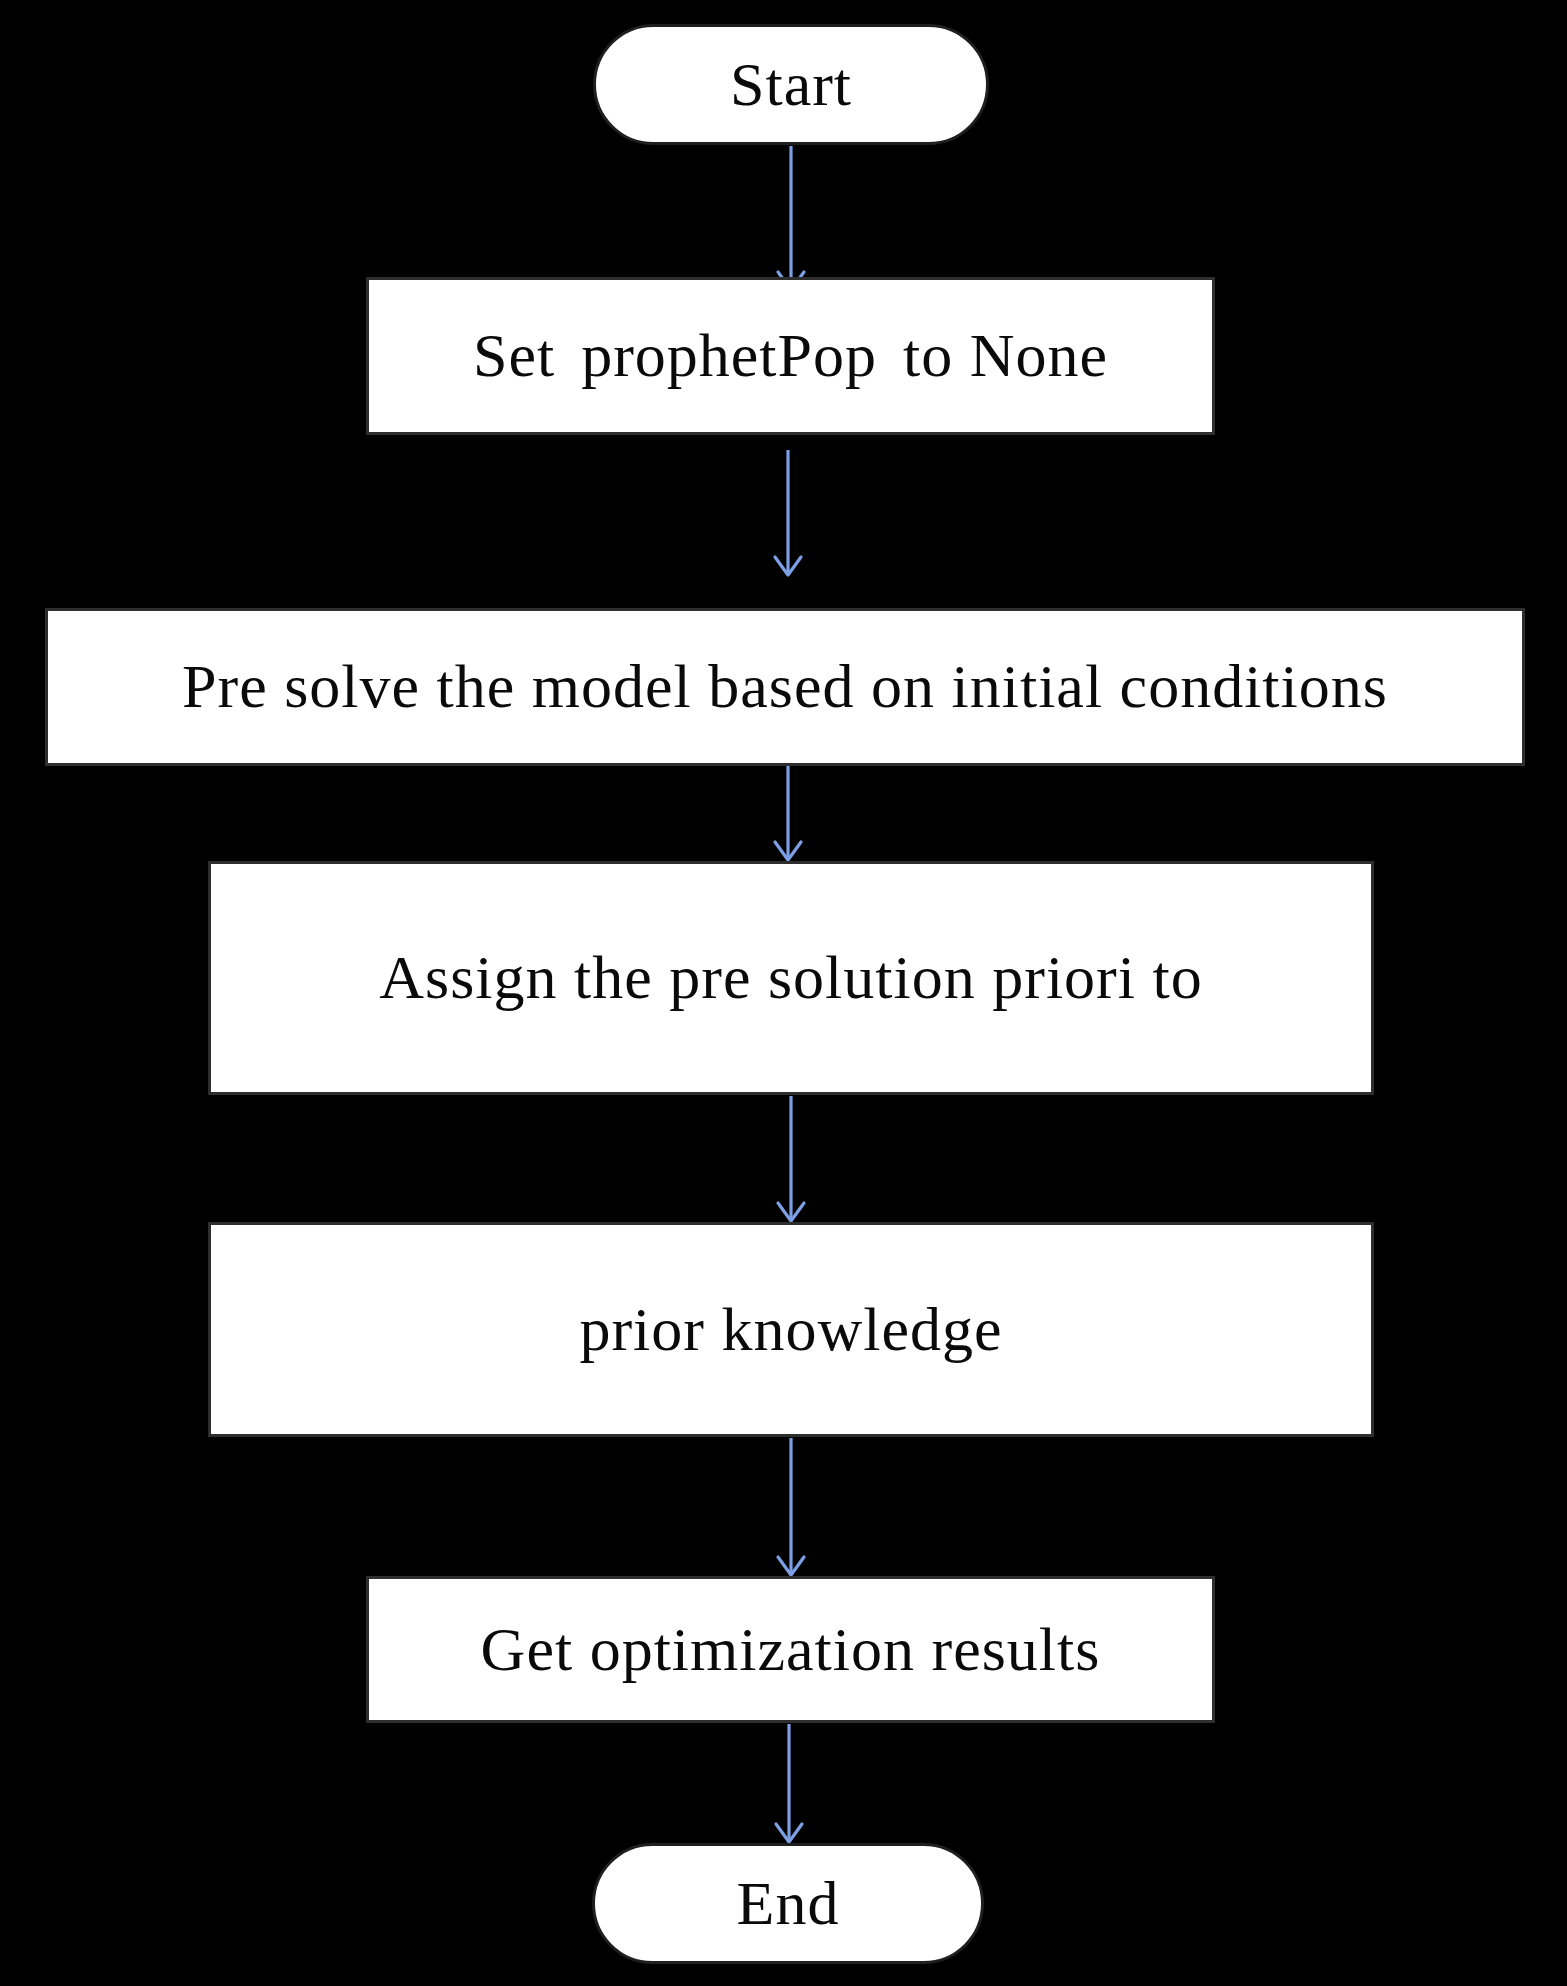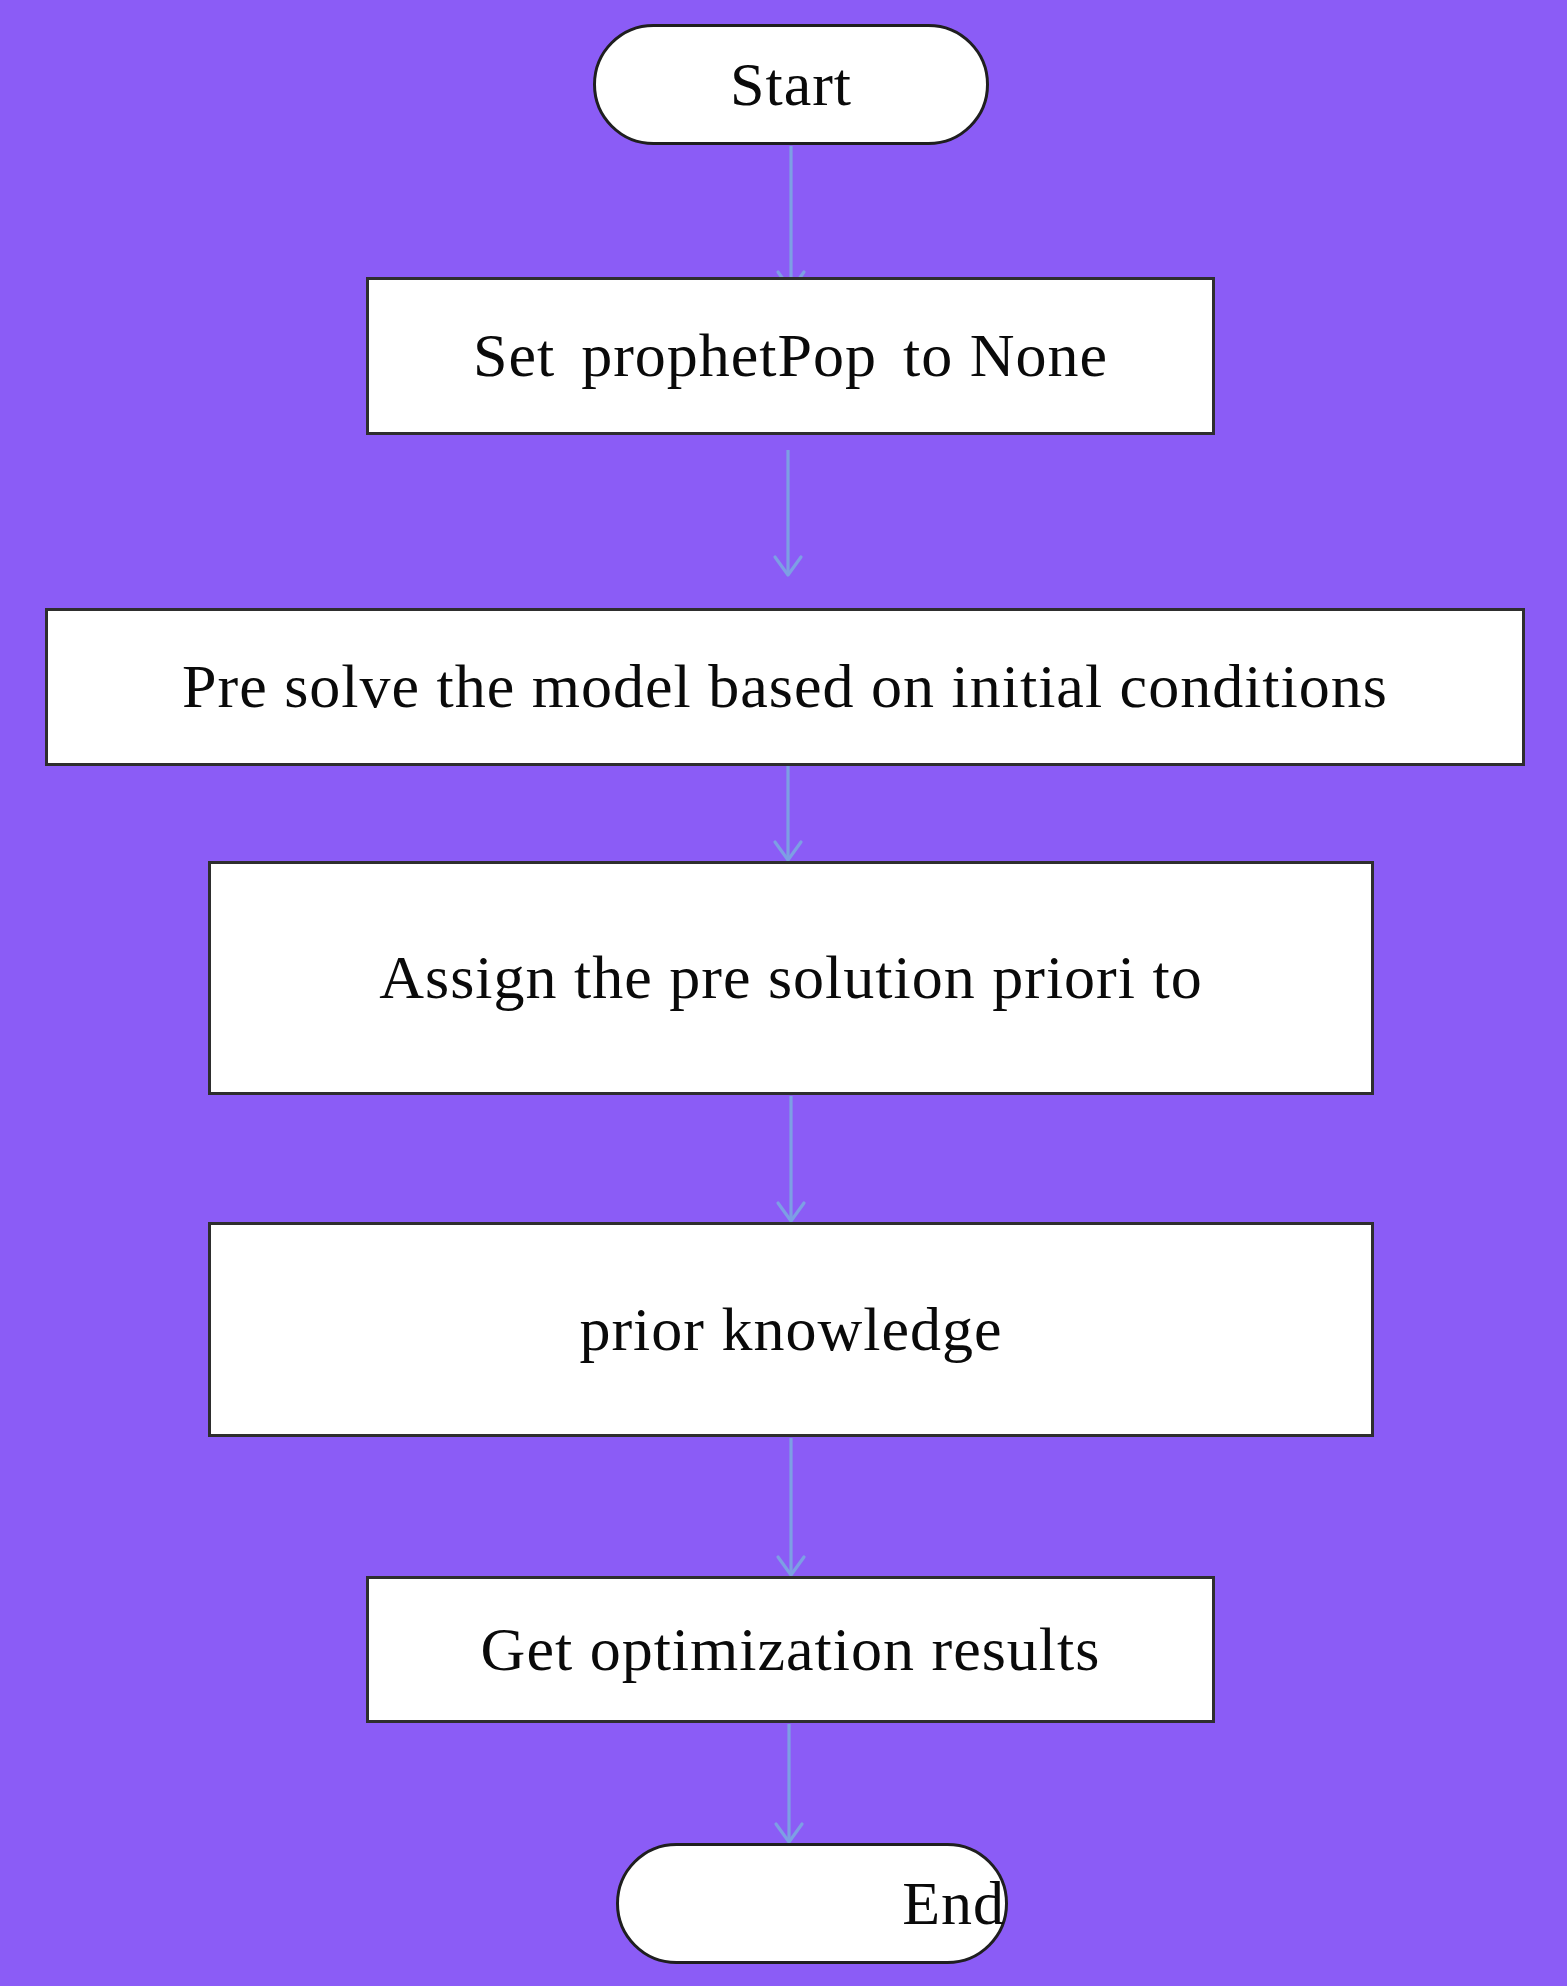--- a/index.html
+++ b/index.html
@@ -3,21 +3,21 @@
 <meta charset="utf-8">
 <style>
   * { box-sizing: border-box; }
   html, body { margin: 0; padding: 0; background: #ffffff; }
   body { font-family: "Liberation Serif", "DejaVu Serif", serif; }
 
   .canvas {
     position: relative;
     width: 1567px;
     height: 1986px;
-    background: #8b5cf6;
+    background: #000000;
     overflow: hidden;
     padding-left: 40px;
   }
 
   #arrows {
     position: absolute;
     left: 0; top: 0;
     z-index: 1;
   }
 
@@ -46,21 +46,21 @@
   }
   .var.lead { margin-left: 0; }
 
   
   #n-start   { left: 593px; top: 24px;   width: 396px;  height: 121px; }
   #n-set     { left: 366px; top: 277px;  width: 849px;  height: 158px; }
   #n-presolve{ left: 45px;  top: 608px;  width: 1480px; height: 158px; }
   #n-assign  { left: 208px; top: 861px;  width: 1166px; height: 234px; }
   #n-final   { left: 208px; top: 1222px; width: 1166px; height: 215px; }
   #n-results { left: 366px; top: 1576px; width: 849px;  height: 147px; }
-  #n-end     { left: 616px; top: 1843px; width: 392px;  height: 121px; justify-content: flex-end; }
+  #n-end     { left: 592px; top: 1843px; width: 392px;  height: 121px; }
 </style>
 </head>
 <body>
 
 <div class="canvas">
 
   <svg id="arrows" width="1567" height="1986" viewBox="0 0 1567 1986">
       <g stroke="#7d9fe4" fill="none" stroke-width="3.2">
         <line x1="791" y1="146" x2="791" y2="288"></line>
         <polyline points="778,272 791,290 804,272" stroke-linejoin="round" stroke-linecap="round"></polyline>

